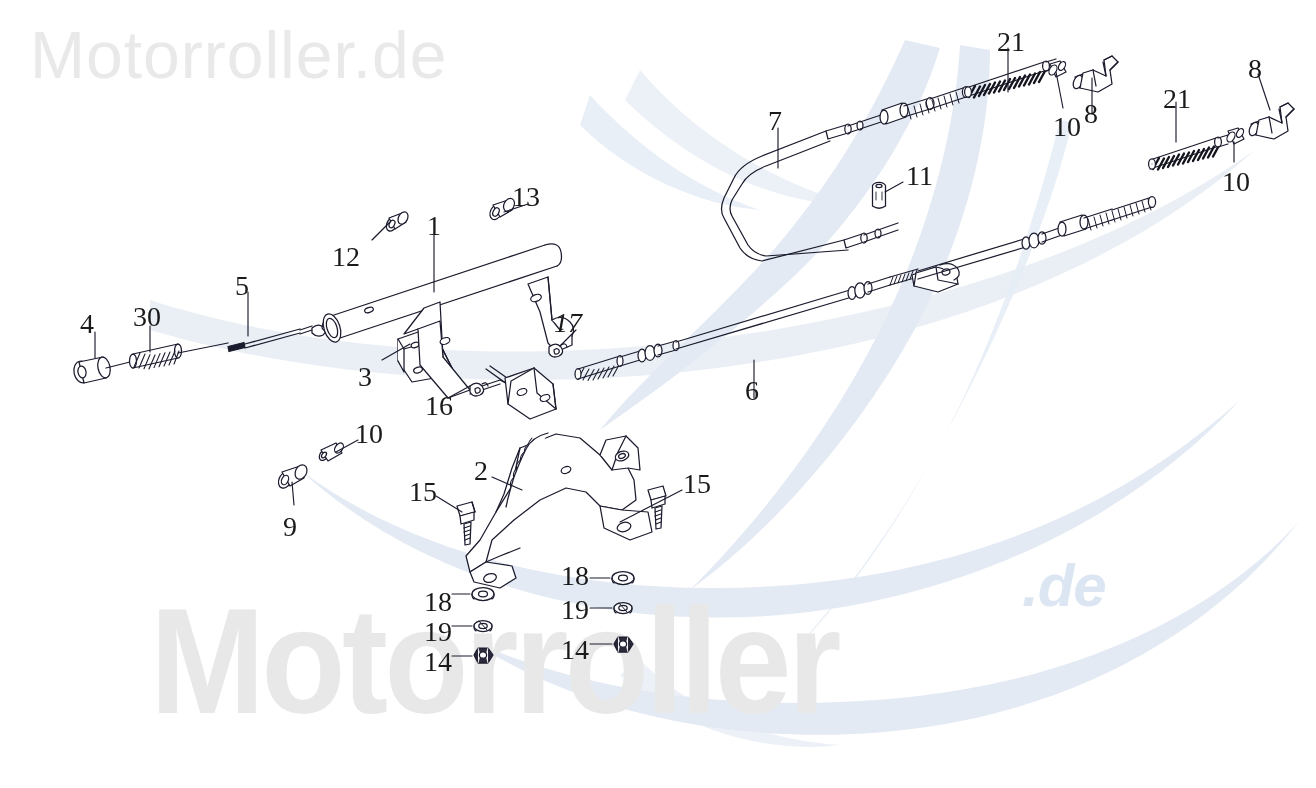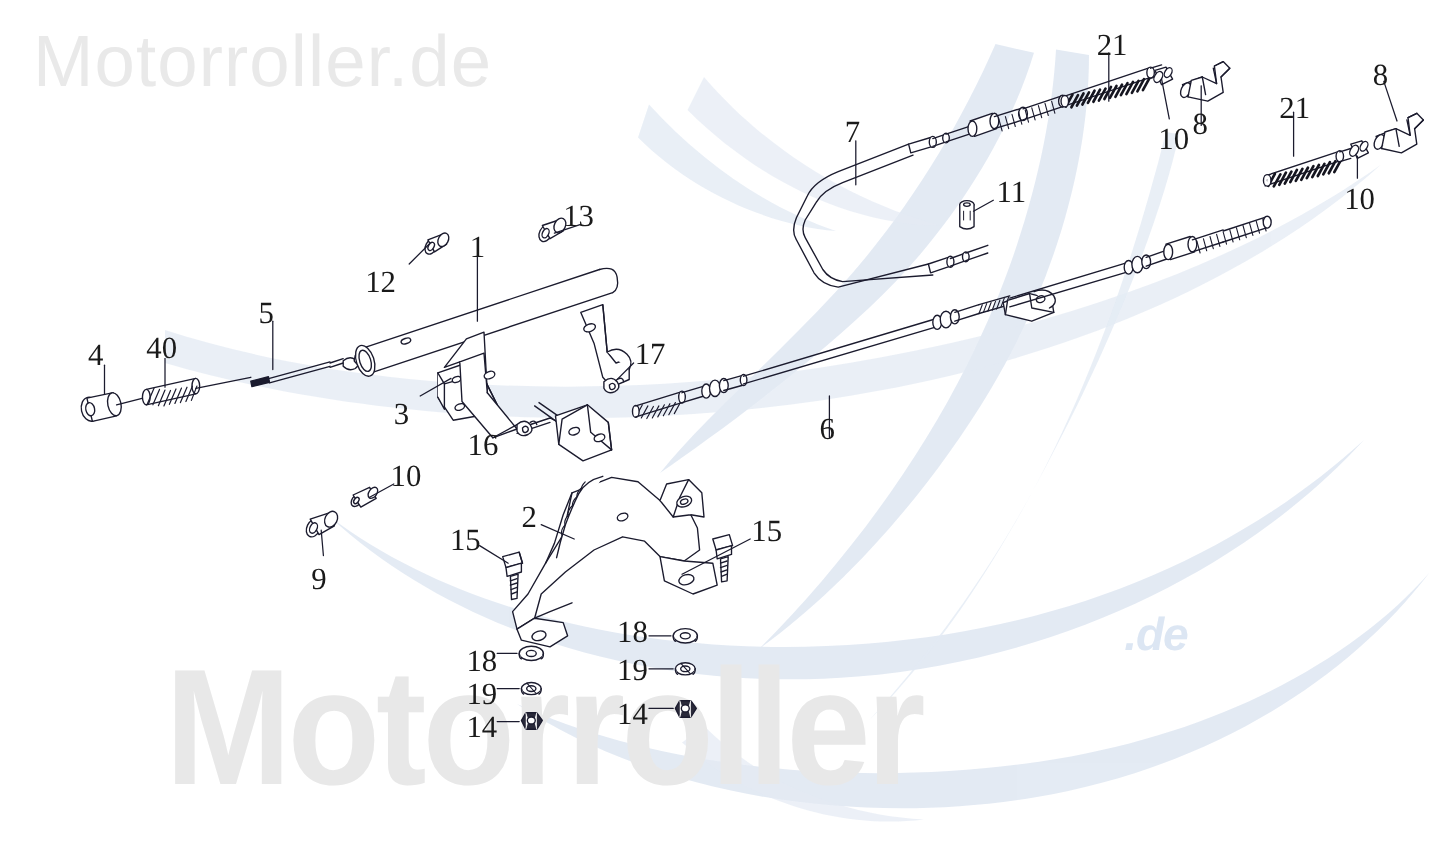--- a/index.html
+++ b/index.html
@@ -18,21 +18,21 @@
     position:absolute;left:150px;top:586px;
     font-family:"Liberation Sans",sans-serif;
     font-size:150px;font-weight:700;color:#e8e8e8;
     letter-spacing:-4px;white-space:nowrap;line-height:1;
     transform:scaleX(0.92);transform-origin:left top;
     user-select:none;
   }
   .wm-de{
     position:absolute;left:1022px;top:556px;
     font-family:"Liberation Sans",sans-serif;
-    font-size:42px;font-weight:700;font-style:italic;
+    font-size:60px;font-weight:700;font-style:italic;
     color:#dce6f3;letter-spacing:-1px;line-height:1;
     user-select:none;
   }
   .callout{
     position:absolute;
     font-family:"Liberation Serif",serif;
     font-size:28px;color:#1a1a1a;line-height:1;
     white-space:nowrap;user-select:none;
   }
 </style>
@@ -456,27 +456,27 @@
         <path d="M1092 114 L1092 78"></path>
         <path d="M1176 102 L1176 142"></path>
         <path d="M1234 162 L1234 142"></path>
         <path d="M1258 74 L1270 110"></path>
       </g>
     </g>
   </svg>
 
   <div id="callout-layer">
       <div class="callout" style="left: 80px; top: 310px;">4</div>
-      <div class="callout" style="left: 133px; top: 303px;">40</div>
+      <div class="callout" style="left: 133px; top: 303px;">30</div>
       <div class="callout" style="left: 235px; top: 272px;">5</div>
       <div class="callout" style="left: 332px; top: 243px;">12</div>
       <div class="callout" style="left: 427px; top: 212px;">1</div>
       <div class="callout" style="left: 512px; top: 183px;">13</div>
       <div class="callout" style="left: 358px; top: 363px;">3</div>
-      <div class="callout" style="left: 577px; top: 309px;">17</div>
+      <div class="callout" style="left: 554px; top: 309px; font-style: italic;">17</div>
       <div class="callout" style="left: 425px; top: 392px; font-family: Liberation Serif, serif;">16</div>
       <div class="callout" style="left: 355px; top: 420px;">10</div>
       <div class="callout" style="left: 283px; top: 513px;">9</div>
       <div class="callout" style="left: 409px; top: 478px;">15</div>
       <div class="callout" style="left: 474px; top: 457px;">2</div>
       <div class="callout" style="left: 683px; top: 470px;">15</div>
       <div class="callout" style="left: 424px; top: 588px;">18</div>
       <div class="callout" style="left: 424px; top: 618px;">19</div>
       <div class="callout" style="left: 424px; top: 648px;">14</div>
       <div class="callout" style="left: 561px; top: 562px;">18</div>

